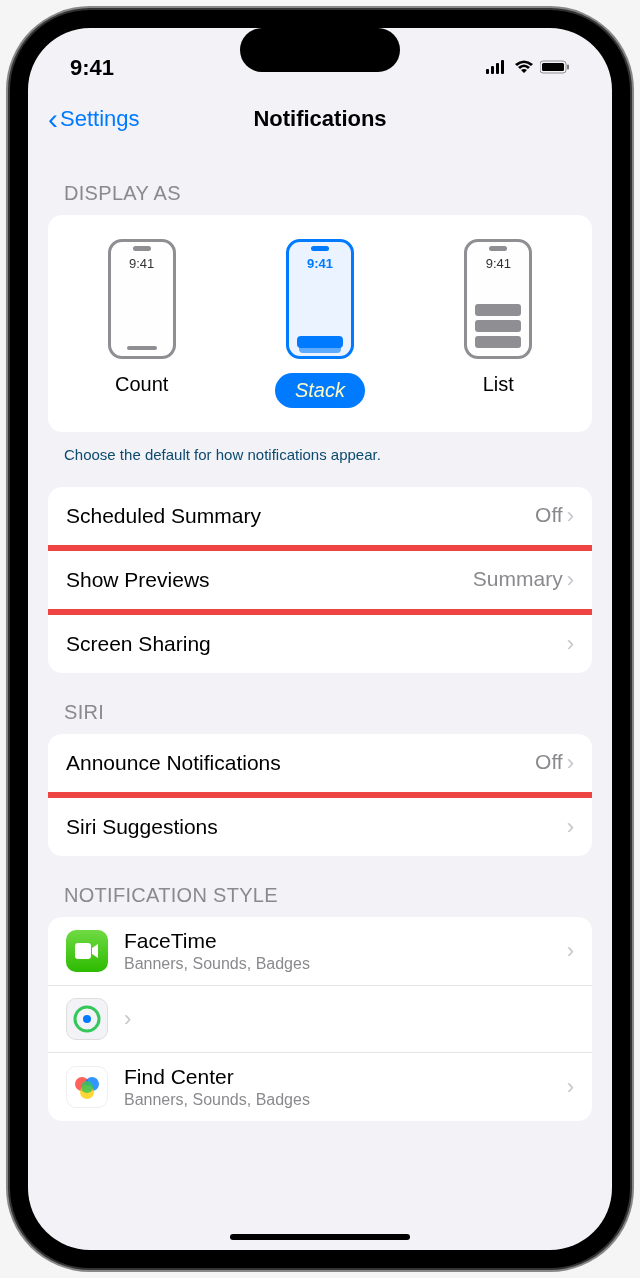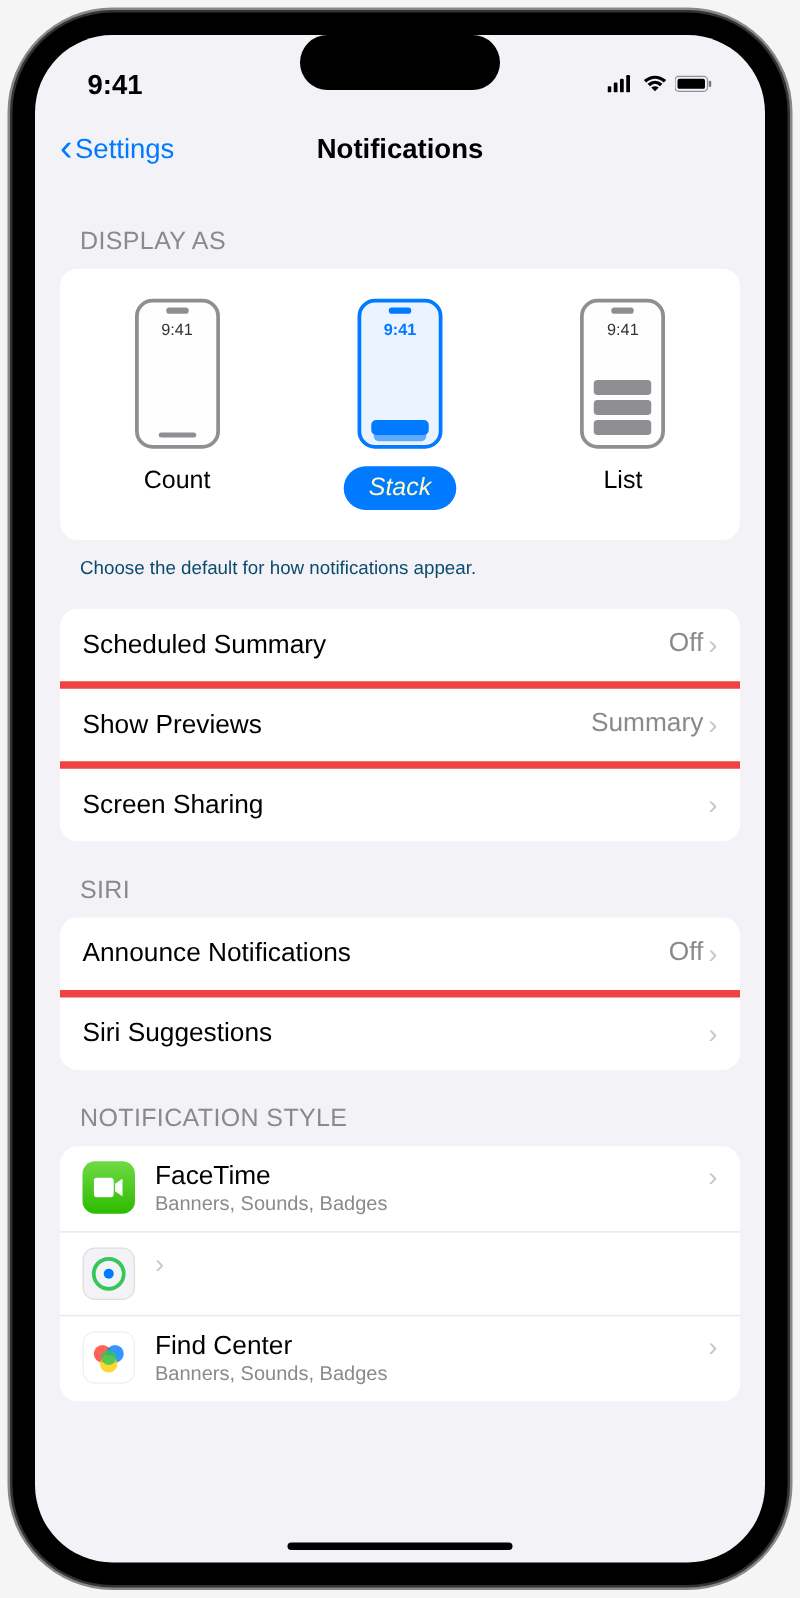--- a/index.html
+++ b/index.html
@@ -115,21 +115,21 @@
       align-items: center;
       justify-content: space-between;
       padding: 16px 18px;
       border-bottom: 6px solid #ef4444;
       cursor: pointer;
     }
     .row:last-child { border-bottom: none; }
     .row-label { font-size: 21px; color: #000; }
     .row-right { display: flex; align-items: flex-start; gap: 4px; color: #8a8a8e; font-size: 21px; }
     .chevron { color: #c7c7cc; font-size: 22px; font-weight: 400; }
-    .app-row { display: flex; align-items: flex-start; padding: 12px 18px; border-bottom: 1px solid #e5e5ea; cursor: pointer; gap: 16px; }
+    .app-row { display: flex; align-items: center; padding: 12px 18px; border-bottom: 1px solid #e5e5ea; cursor: pointer; gap: 16px; }
     .app-row:last-child { border-bottom: none; }
     .app-icon { width: 42px; height: 42px; border-radius: 10px; flex-shrink: 0; }
     .app-icon.facetime { background: linear-gradient(180deg, #6fda44, #2dbb00); display:flex; align-items:center; justify-content:center; }
     .app-icon.findmy { background: #f2f2f7; border: 1px solid #ddd; display:flex; align-items:center; justify-content:center; }
     .app-icon.gamecenter { background: #fff; border: 1px solid #eee; display:flex; align-items:center; justify-content:center; }
     .app-info { flex: 1; }
     .app-name { font-size: 21px; }
     .app-detail { font-size: 16px; color: #8a8a8e; margin-top: 2px; }
     .home-indicator { position: absolute; bottom: 10px; left: 50%; transform: translateX(-50%); width: 180px; height: 6px; background: #000; border-radius: 4px; }
     .signal-svg { width: 22px; height: 14px; }

